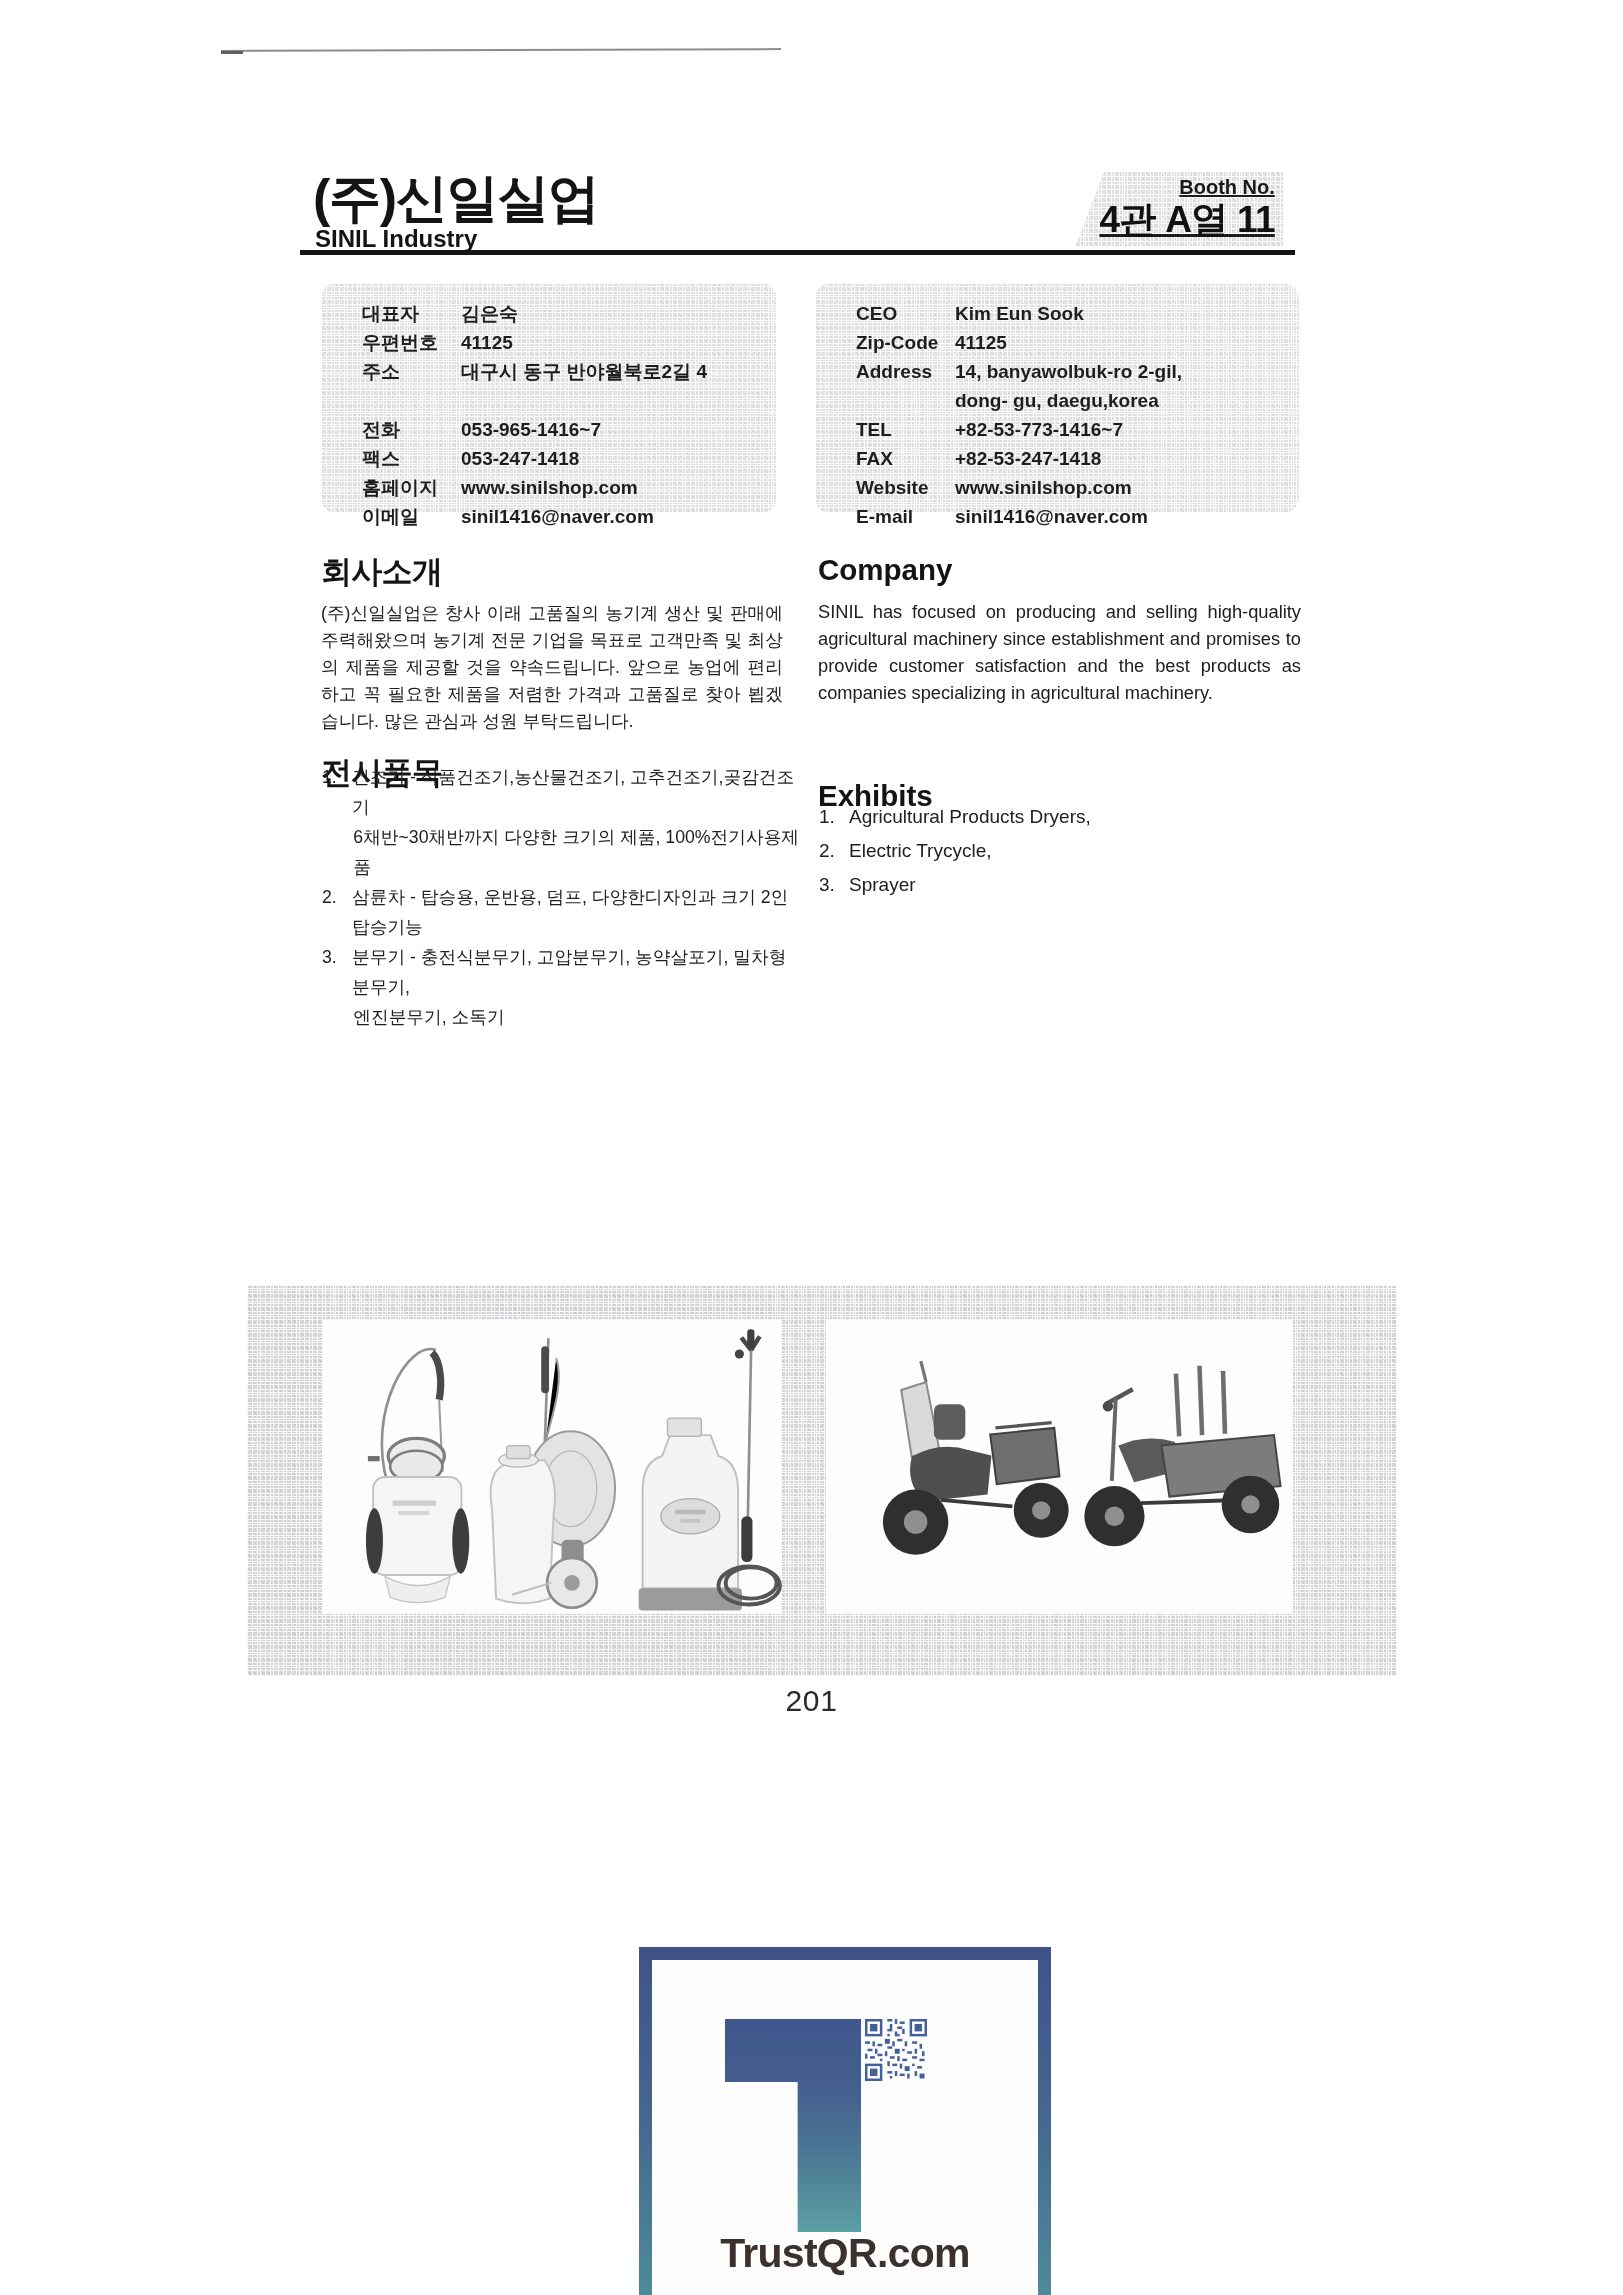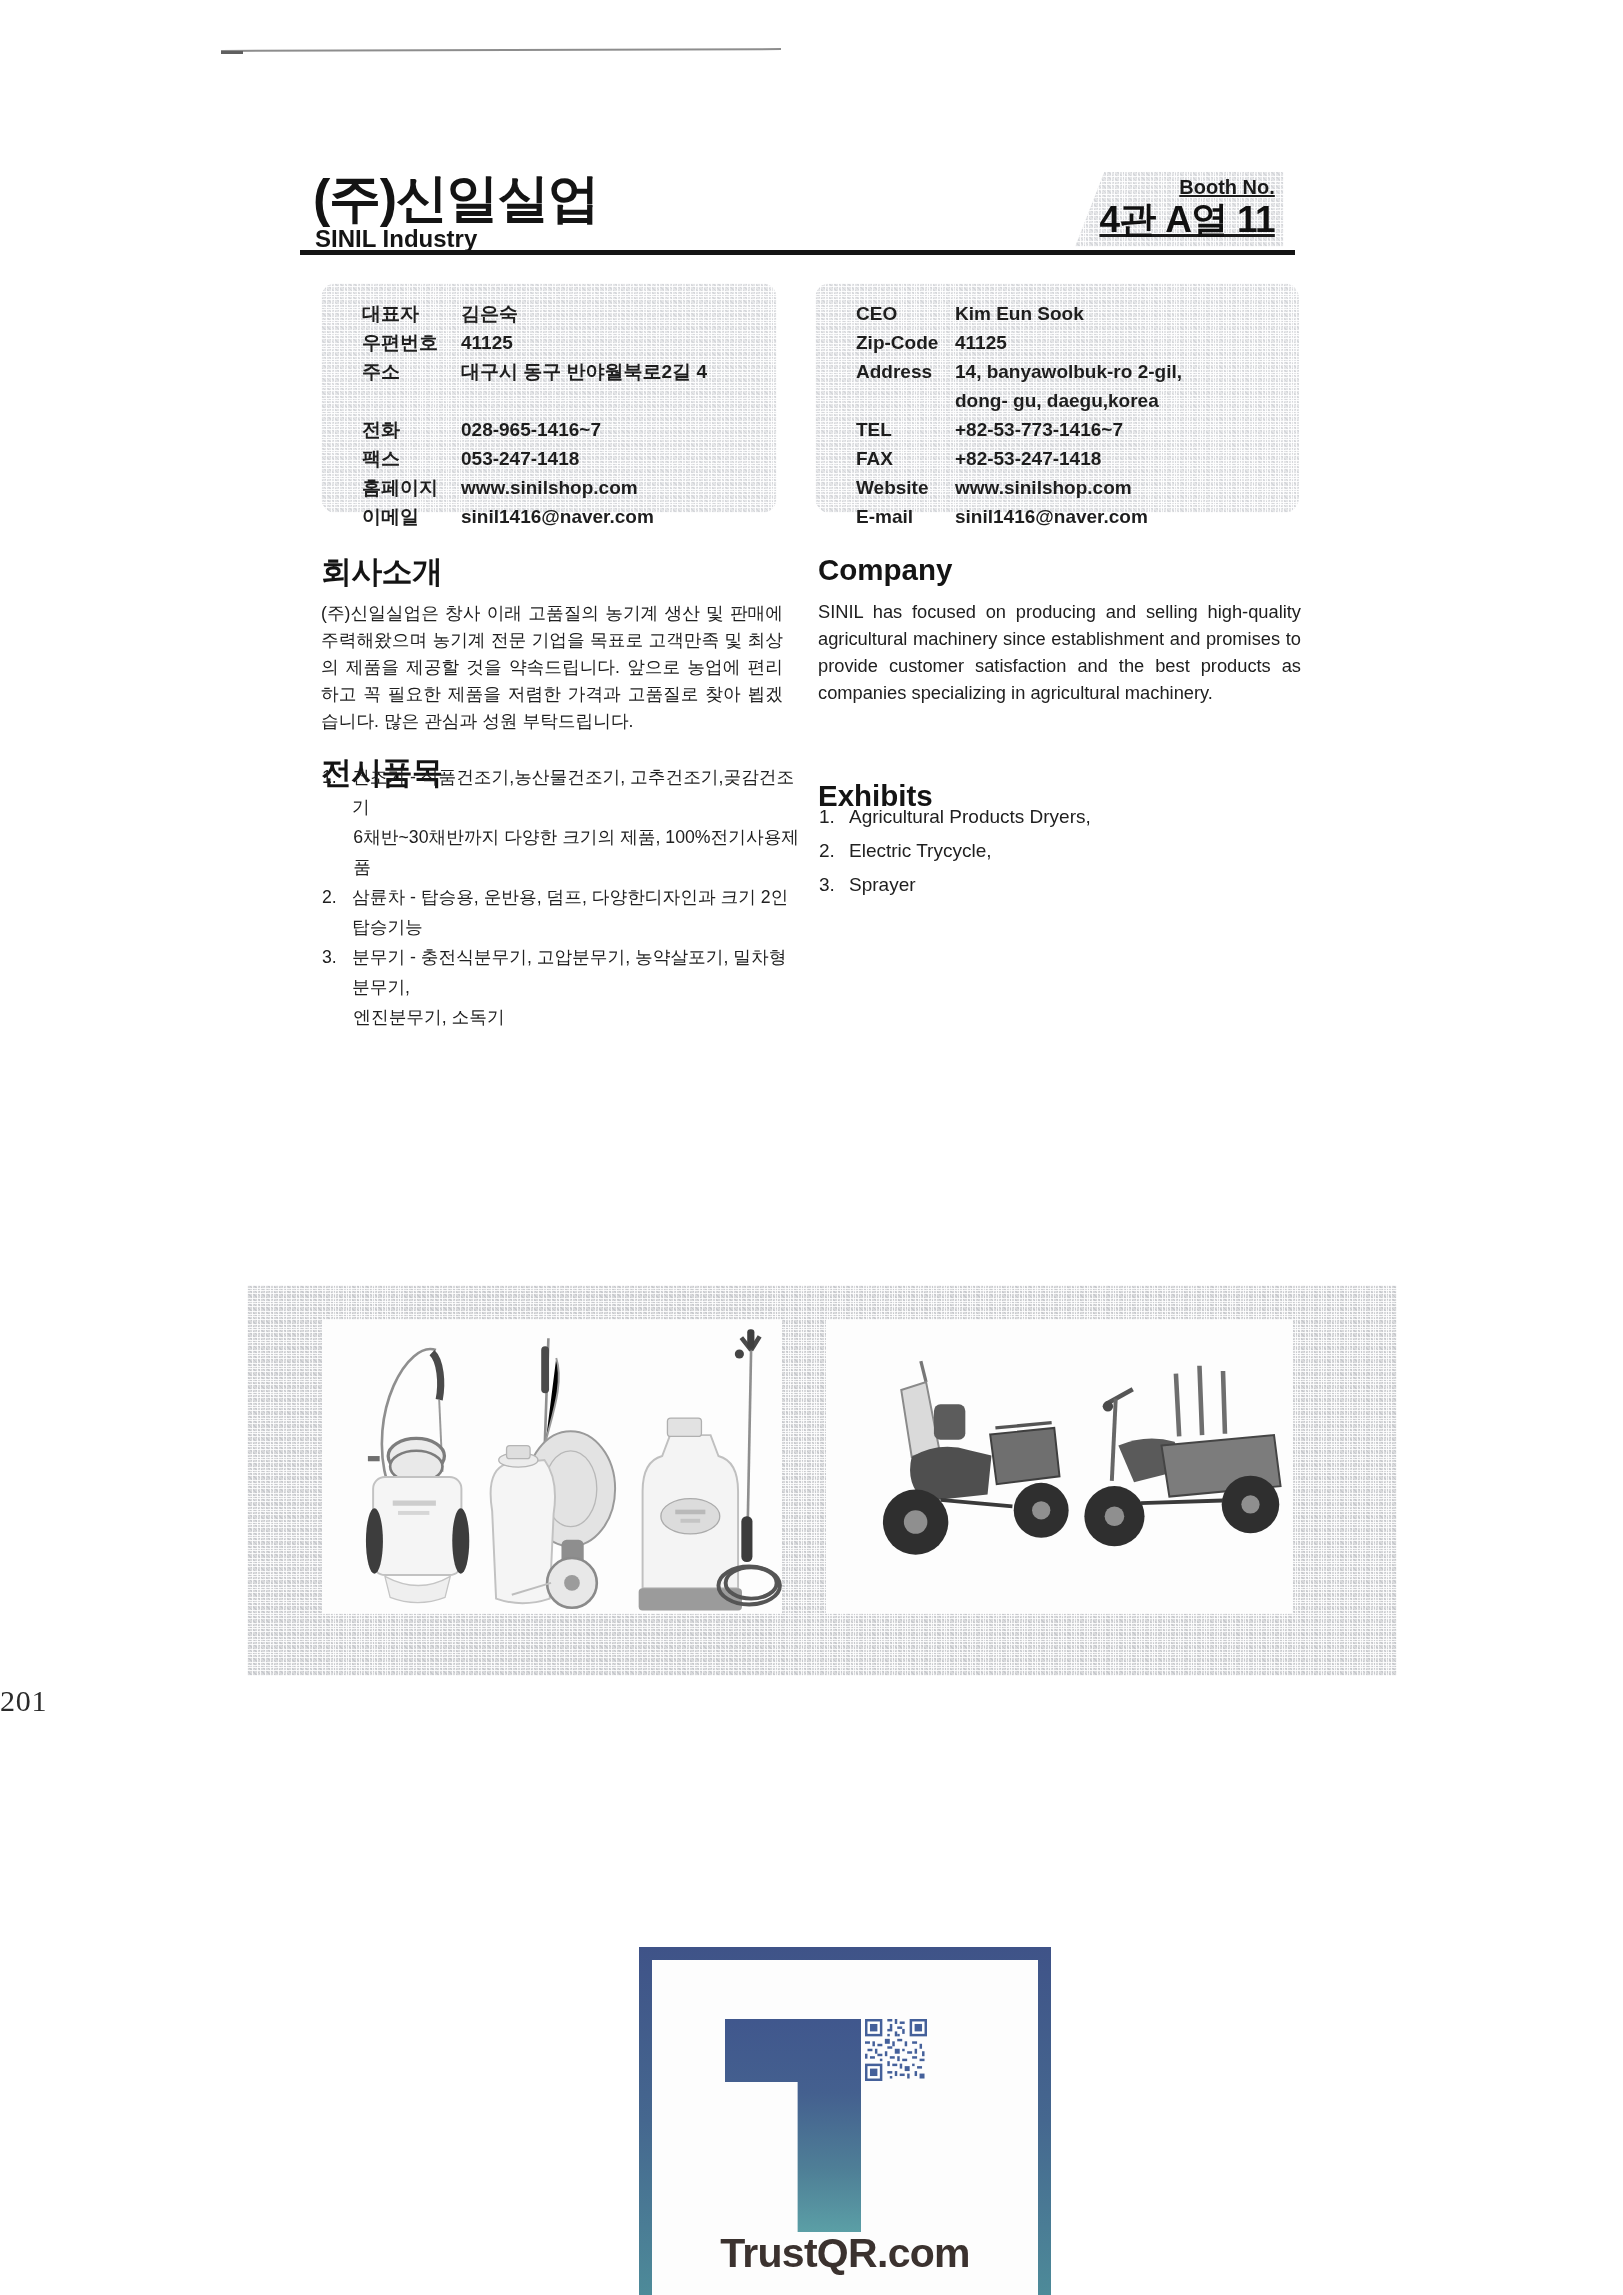--- a/index.html
+++ b/index.html
@@ -61,21 +61,21 @@
   .ex-list.ko li::before{font-size:17.7px;line-height:30px;}
   .ex-list.en li{font-size:19px;line-height:34px;color:#202020;}
   .ex-list.en li::before{font-size:19px;line-height:34px;}
   .ex-list .l2{padding-left:1.3px;}
 
   .band{left:247px;top:1243px;width:1150px;height:391px;}
   .imgbox{position:absolute;top:35px;height:293px;background:#fdfdfd;}
   .imgbox.left{left:75px;width:460px;}
   .imgbox.right{left:579px;width:467px;}
 
-  .pageno{left:0;top:1642px;width:1623px;font-size:30px;color:#2a2a2a;letter-spacing:0.7px;font-family:Liberation Serif, serif;}
+  .pageno{left:0;top:1642px;width:1623px;text-align:center;font-size:30px;color:#2a2a2a;letter-spacing:0.7px;}
 
   .trustqr{left:639px;top:1905px;width:412px;height:385px;background:linear-gradient(180deg,#3f5388 0%,#45678f 45%,#4f929b 100%);}
   .trustqr .inner{position:absolute;left:13px;top:13px;right:13px;bottom:13px;background:#fdfdfd;}
   .t-mark{position:absolute;left:86px;top:72px;width:136px;height:213px;
           background:linear-gradient(180deg,#40578d 0%,#44608f 35%,#4f8097 72%,#5b9fa6 100%);
           clip-path:polygon(0 0,100% 0,100% 100%,53.4% 100%,53.4% 29.6%,0 29.6%);}
   .qr{position:absolute;left:226px;top:72px;width:62px;height:62px;}
   .tq-text{position:absolute;left:0;top:283px;width:100%;text-align:center;
            font-size:41px;font-weight:800;color:#3b322f;letter-spacing:-0.7px;}
 </style>
@@ -106,21 +106,21 @@
         <span class="lbl">우편번호</span>
         <span class="val">41125</span>
       </div>
     <div class="irow">
         <span class="lbl">주소</span>
         <span class="val">대구시 동구 반야월북로2길 4</span>
       </div>
     <div class="irow spacer"></div>
     <div class="irow">
         <span class="lbl">전화</span>
-        <span class="val">028-965-1416~7</span>
+        <span class="val">053-965-1416~7</span>
       </div>
     <div class="irow">
         <span class="lbl">팩스</span>
         <span class="val">053-247-1418</span>
       </div>
     <div class="irow">
         <span class="lbl">홈페이지</span>
         <span class="val">www.sinilshop.com</span>
       </div>
     <div class="irow">

